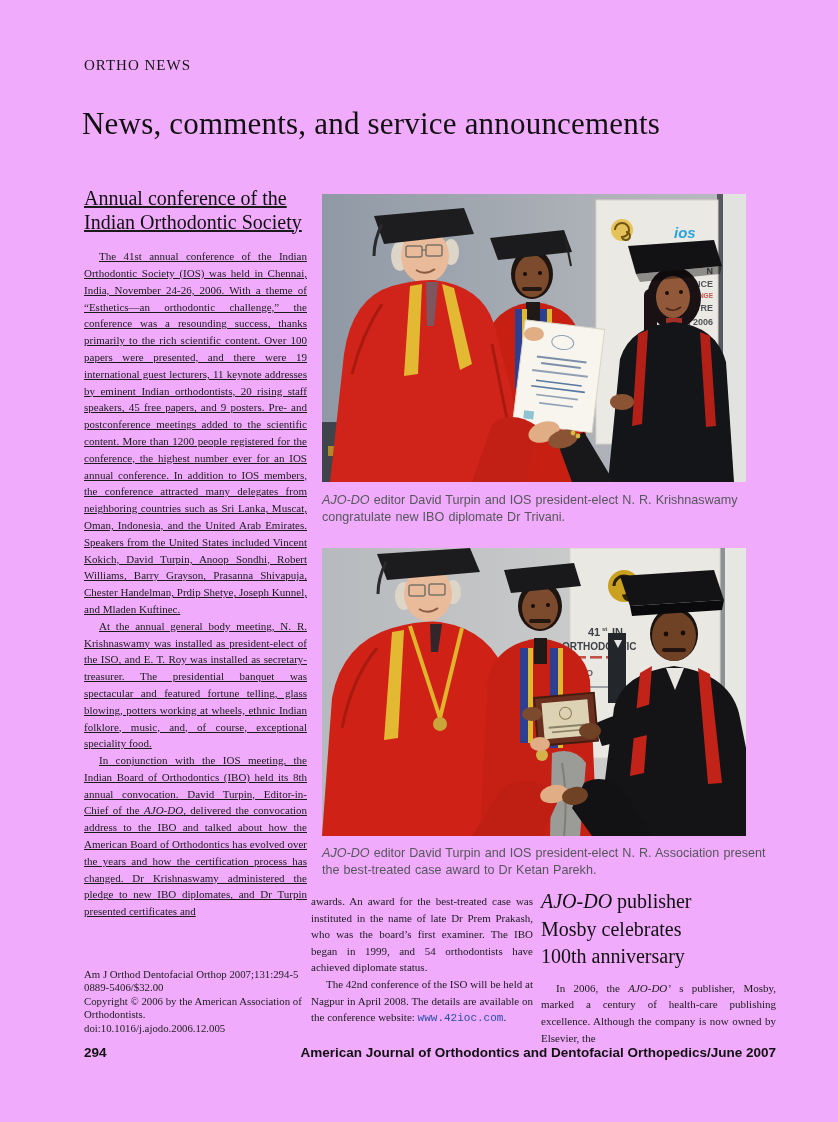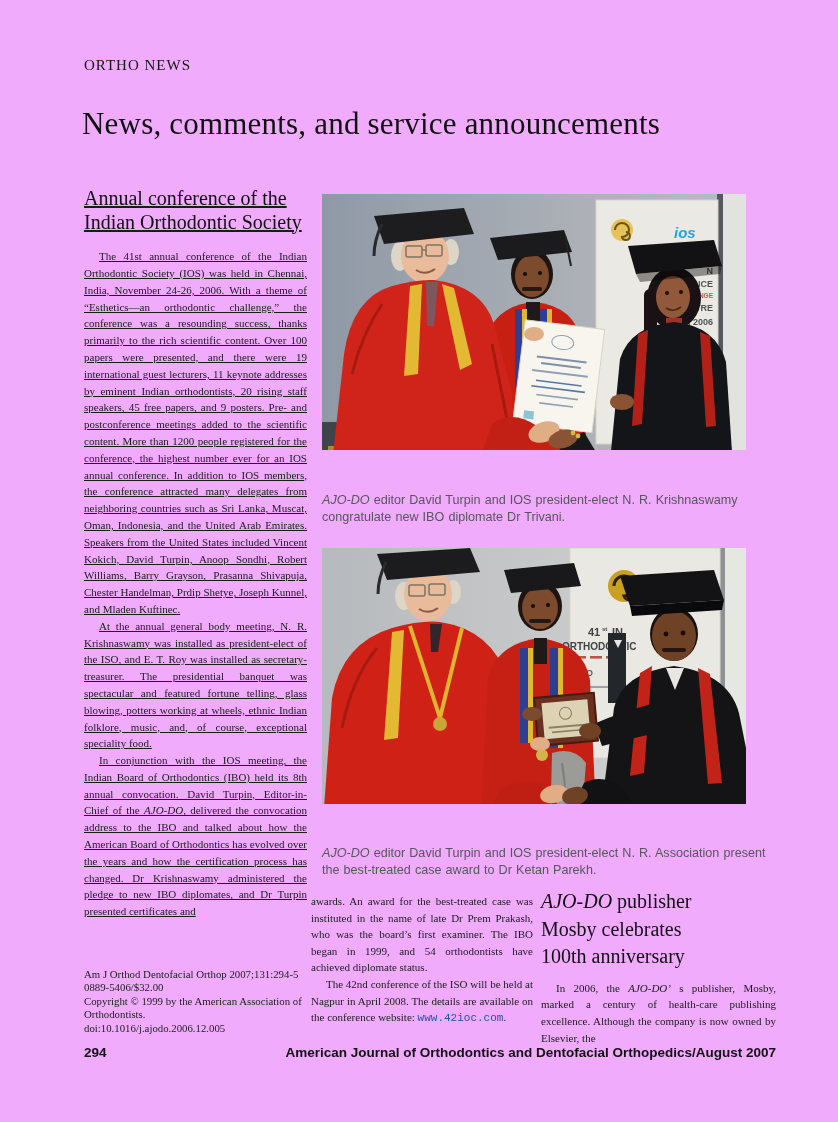--- a/index.html
+++ b/index.html
@@ -16,21 +16,21 @@
   .colR{left:541px;top:888px;width:235px;}
   .colR .col-heading{line-height:1.38;width:190px;margin-bottom:9px;}
   .colM .bodytext,.colR .bodytext{line-height:16.6px;}
   .it{font-style:italic;}
   .weblink{color:#2850a8;text-decoration:none;font-family:Liberation Mono, monospace;}
   .footnote{left:84px;top:968px;width:230px;font-size:10.8px;line-height:13.4px;color:#222;}
   .footnote div{margin:0;}
   .caption{left:322px;width:456px;font-family:"Liberation Sans",sans-serif;
            font-size:12.6px;line-height:1.32;color:#56575b;word-spacing:0.6px;}
   .cap1{top:492px;} .cap2{top:845px;}
-  .photo{left:322px;width:424px;height:256px;overflow:hidden;}
+  .photo{left:322px;width:424px;height:288px;overflow:hidden;}
   .ph1{top:194px;} .ph2{top:548px;}
   .photo svg{display:block;}
   .footer{left:84px;top:1045px;width:692px;display:flex;justify-content:space-between;
           font-family:"Liberation Sans",sans-serif;font-weight:bold;font-size:13.5px;color:#111;}
   .svgtxt{font-family:"Liberation Sans",sans-serif;font-weight:bold;}
 </style>
 </head>
 <body>
 
 <div class="page">
@@ -41,21 +41,21 @@
   <div class="abs colL">
     <h2 class="col-heading">Annual conference of the Indian Orthodontic Society</h2>
     <p class="bodytext indent">The 41st annual conference of the Indian Orthodontic Society (IOS) was held in Chennai, India, November 24-26, 2006. With a theme of “Esthetics—an orthodontic challenge,” the conference was a resounding success, thanks primarily to the rich scientific content. Over 100 papers were presented, and there were 19 international guest lecturers, 11 keynote addresses by eminent Indian orthodontists, 20 rising staff speakers, 45 free papers, and 9 posters. Pre- and postconference meetings added to the scientific content. More than 1200 people registered for the conference, the highest number ever for an IOS annual conference. In addition to IOS members, the conference attracted many delegates from neighboring countries such as Sri Lanka, Muscat, Oman, Indonesia, and the United Arab Emirates. Speakers from the United States included Vincent Kokich, David Turpin, Anoop Sondhi, Robert Williams, Barry Grayson, Prasanna Shivapuja, Chester Handelman, Prdip Shetye, Joseph Kunnel, and Mladen Kuftinec.</p>
     <p class="bodytext indent">At the annual general body meeting, N. R. Krishnaswamy was installed as president-elect of the ISO, and E. T. Roy was installed as secretary-treasurer. The presidential banquet was spectacular and featured fortune telling, glass blowing, potters working at wheels, ethnic Indian folklore, music, and, of course, exceptional speciality food.</p>
     <p class="bodytext indent"><span>In conjunction with the IOS meeting, the Indian Board of Orthodontics (IBO) held its 8th annual convocation. David Turpin, Editor-in-Chief of the </span><span class="it">AJO-DO</span><span>, delivered the convocation address to the IBO and talked about how the American Board of Orthodontics has evolved over the years and how the certification process has changed. Dr Krishnaswamy administered the pledge to new IBO diplomates, and Dr Turpin presented certificates and</span></p>
   </div>
 
   <div class="abs footnote">
     <div>Am J Orthod Dentofacial Orthop 2007;131:294-5</div>
     <div>0889-5406/$32.00</div>
-    <div>Copyright © 1999 by the American Association of Orthodontists.</div>
+    <div>Copyright © 2006 by the American Association of Orthodontists.</div>
     <div>doi:10.1016/j.ajodo.2006.12.005</div>
   </div>
 
   <div class="abs photo ph1">
     <svg width="424" height="288" viewBox="0 0 424 288">
       <defs>
         <linearGradient id="wall1" x1="0" y1="0" x2="1" y2="0">
           <stop offset="0" stop-color="#8f99a5"></stop>
             <stop offset="0.65" stop-color="#aeb2b8"></stop>
             <stop offset="1" stop-color="#b8bbc0"></stop>
@@ -263,16 +263,16 @@
     <p class="bodytext indent"><span>The 42nd conference of the ISO will be held at Nagpur in April 2008. The details are available on the conference website: </span><a href="#" class="weblink">www.42ioc.com</a><span>.</span></p>
   </div>
 
   <div class="abs colR">
     <h2 class="col-heading"><span class="it">AJO-DO</span><span> publisher Mosby celebrates 100th anniversary</span></h2>
     <p class="bodytext indent"><span>In 2006, the </span><span class="it">AJO-DO’</span><span> s publisher, Mosby, marked a century of health-care publishing excellence. Although the company is now owned by Elsevier, the</span></p>
   </div>
 
   <div class="abs footer">
     <span>294</span>
-    <span>American Journal of Orthodontics and Dentofacial Orthopedics/August 2007</span>
+    <span>American Journal of Orthodontics and Dentofacial Orthopedics/June 2007</span>
   </div>
 
 </div>
 
 </body></html>

